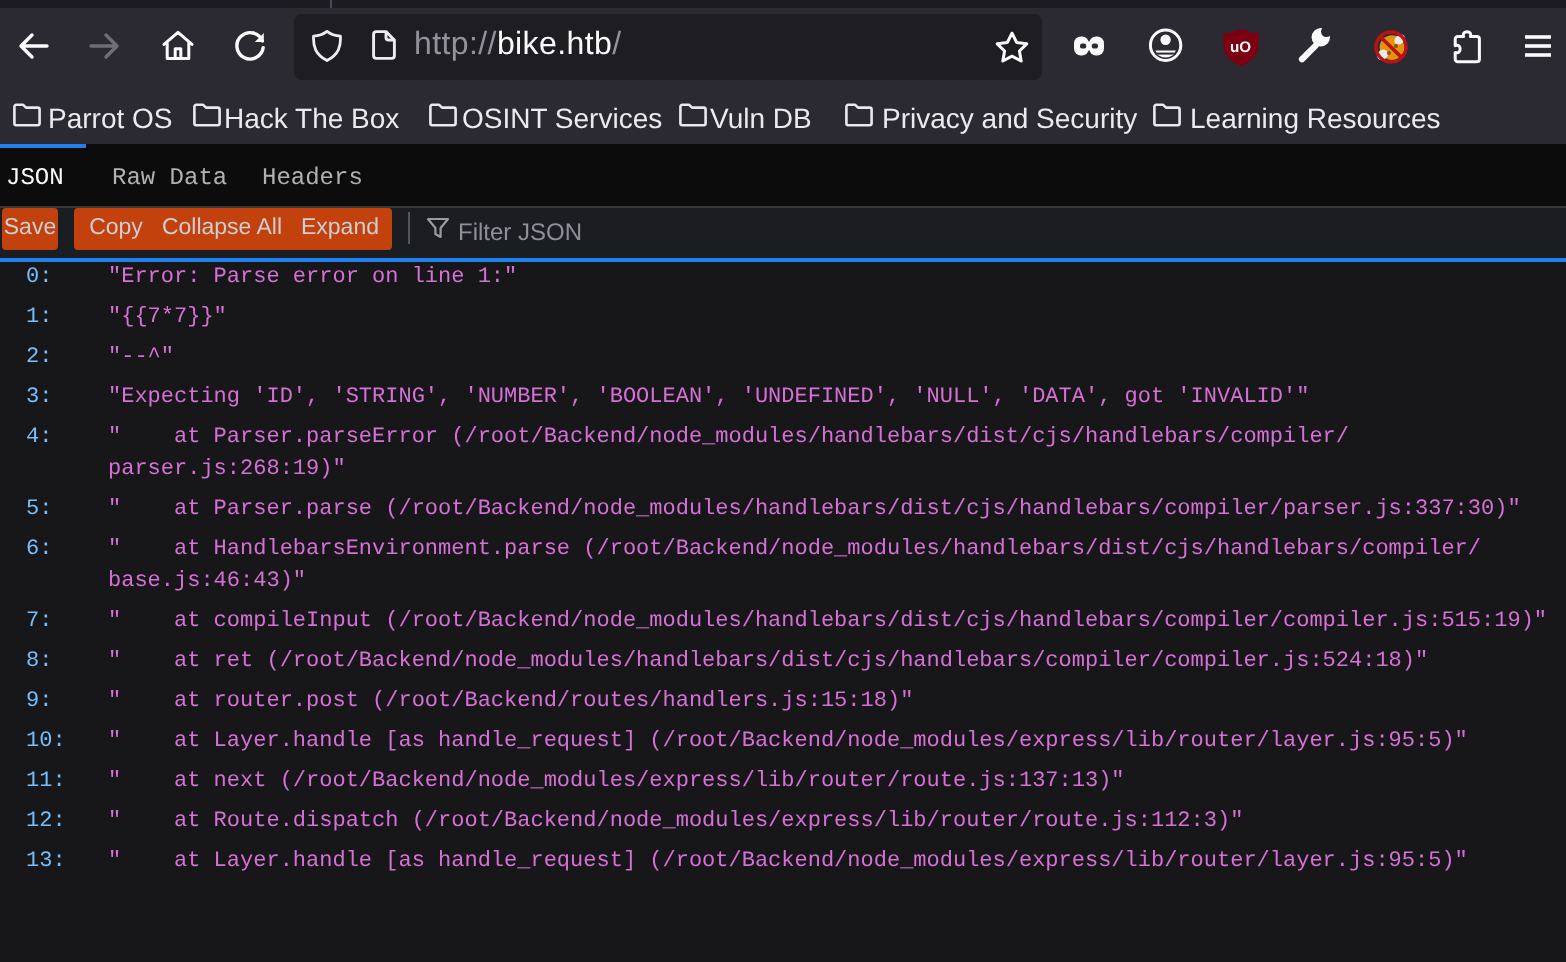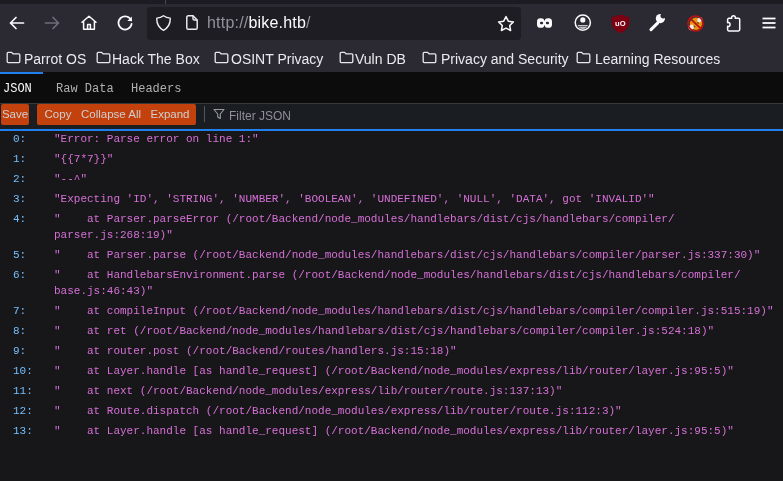--- a/index.html
+++ b/index.html
@@ -117,21 +117,21 @@
     <path d="M1.2 3.4 V2.4 a1 1 0 0 1 1 -1 H5.6 L7 2.8 H12.8 a1 1 0 0 1 1 1 V10.6 a1 1 0 0 1 -1 1 H2.2 a1 1 0 0 1 -1 -1 Z" stroke="#e8e8ee" stroke-width="1.3" fill="none" stroke-linejoin="round"></path>
   </svg>
   <svg class="abs" style="left:422px;top:51px" width="15" height="13" viewBox="0 0 15 13">
     <path d="M1.2 3.4 V2.4 a1 1 0 0 1 1 -1 H5.6 L7 2.8 H12.8 a1 1 0 0 1 1 1 V10.6 a1 1 0 0 1 -1 1 H2.2 a1 1 0 0 1 -1 -1 Z" stroke="#e8e8ee" stroke-width="1.3" fill="none" stroke-linejoin="round"></path>
   </svg>
   <svg class="abs" style="left:575.5px;top:51px" width="15" height="13" viewBox="0 0 15 13">
     <path d="M1.2 3.4 V2.4 a1 1 0 0 1 1 -1 H5.6 L7 2.8 H12.8 a1 1 0 0 1 1 1 V10.6 a1 1 0 0 1 -1 1 H2.2 a1 1 0 0 1 -1 -1 Z" stroke="#e8e8ee" stroke-width="1.3" fill="none" stroke-linejoin="round"></path>
   </svg>
   <div class="abs bm" style="left:24px">Parrot OS</div>
   <div class="abs bm" style="left:112px">Hack The Box</div>
-  <div class="abs bm" style="left:230.5px">OSINT Privacy</div>
+  <div class="abs bm" style="left:230.5px">OSINT Services</div>
   <div class="abs bm" style="left:355px">Vuln DB</div>
   <div class="abs bm" style="left:441px">Privacy and Security</div>
   <div class="abs bm" style="left:594.5px">Learning Resources</div>
 
   <div class="abs" id="jtabs"></div>
   <div class="abs" id="jtabline"></div>
   <div class="abs jtab" style="left:3px;color:#fbfbfe">JSON</div>
   <div class="abs jtab" style="left:56px">Raw Data</div>
   <div class="abs jtab" style="left:131px">Headers</div>
 

